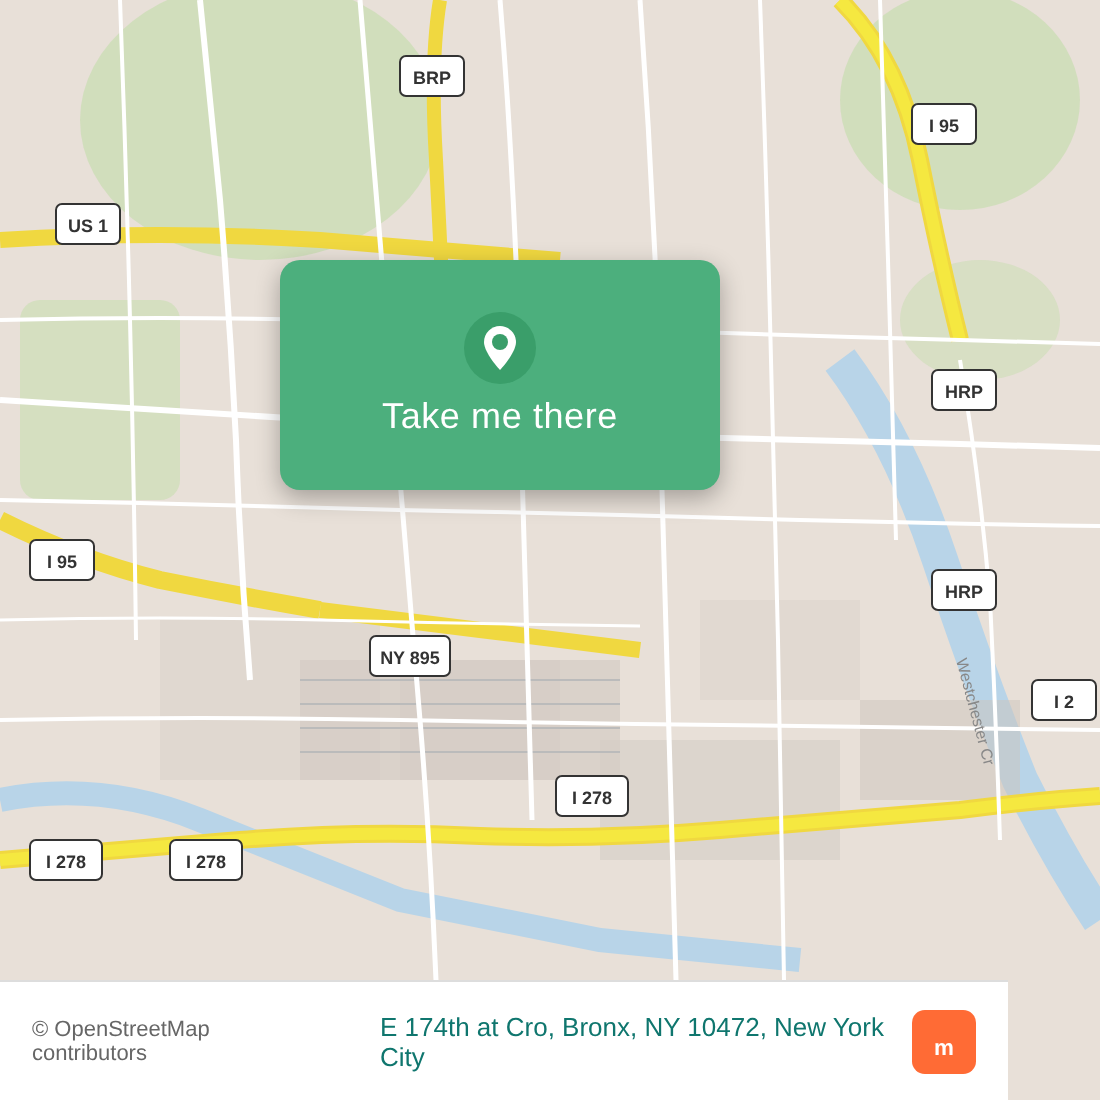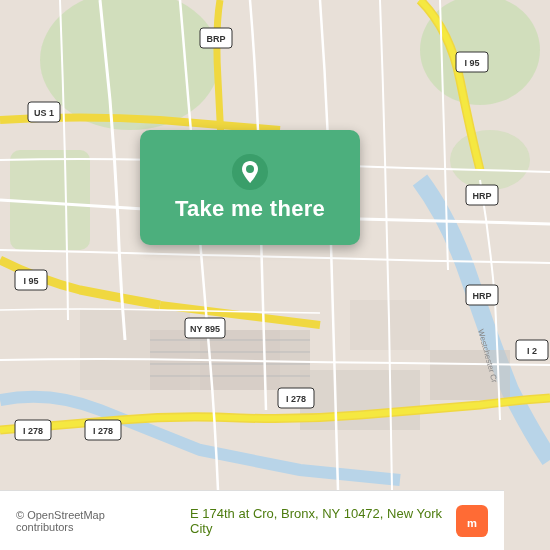--- a/index.html
+++ b/index.html
@@ -43,22 +43,22 @@
       box-shadow: 0 4px 12px rgba(0,0,0,0.3);
     }
 
     .location-pin {
       width: 36px;
       height: 36px;
     }
 
     .take-me-there-label {
       color: #fff;
-      font-size: 22px;
-      font-weight: 700;
+      font-size: 18px;
+      font-weight: 400;
       letter-spacing: 0.3px;
     }
 
     
     .bottom-bar {
       width: 504px;
       height: 60px;
       background: #fff;
       display: flex;
       align-items: center;
@@ -68,21 +68,21 @@
     }
 
     .copyright-text {
       font-size: 11px;
       color: #666;
       flex: 1;
     }
 
     .address-text {
       font-size: 13px;
-      color: #4d7c0f;
+      color: #0f766e;
       font-weight: 500;
       flex: 2;
       margin-left: 36px;
     }
 
     .moovit-logo {
       display: flex;
       align-items: center;
       gap: 4px;
     }

